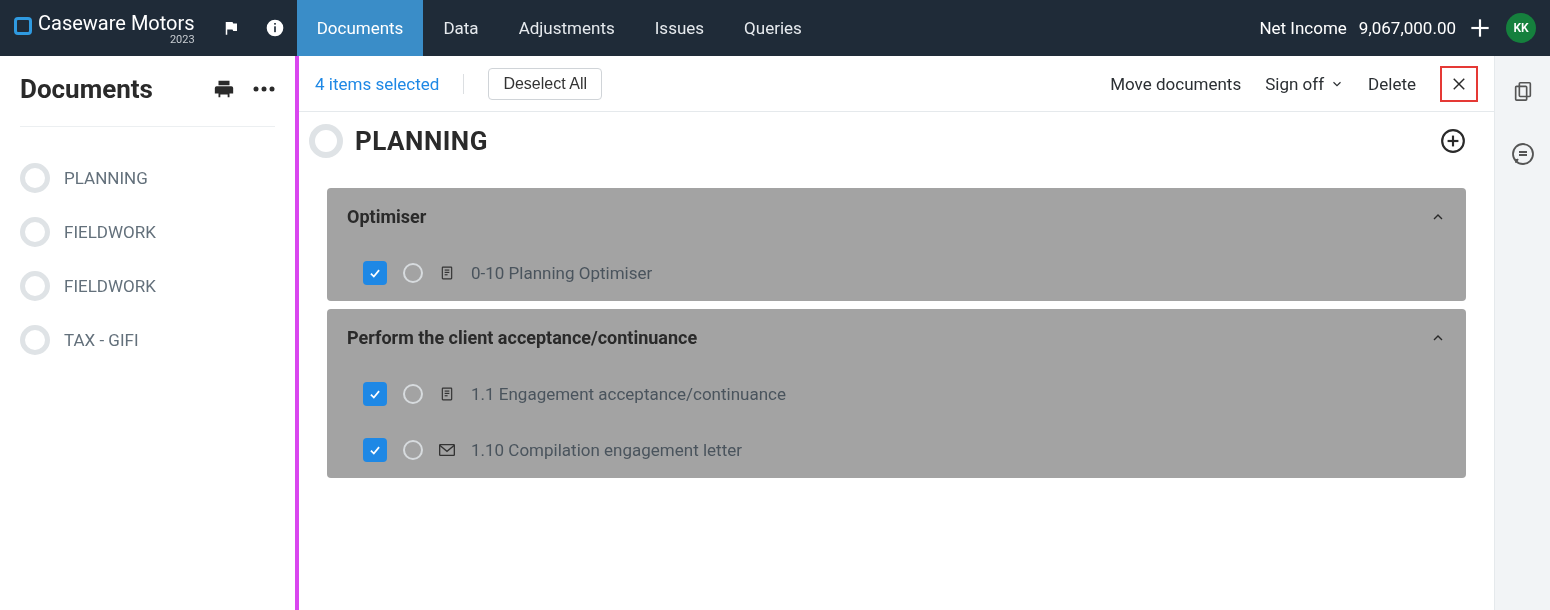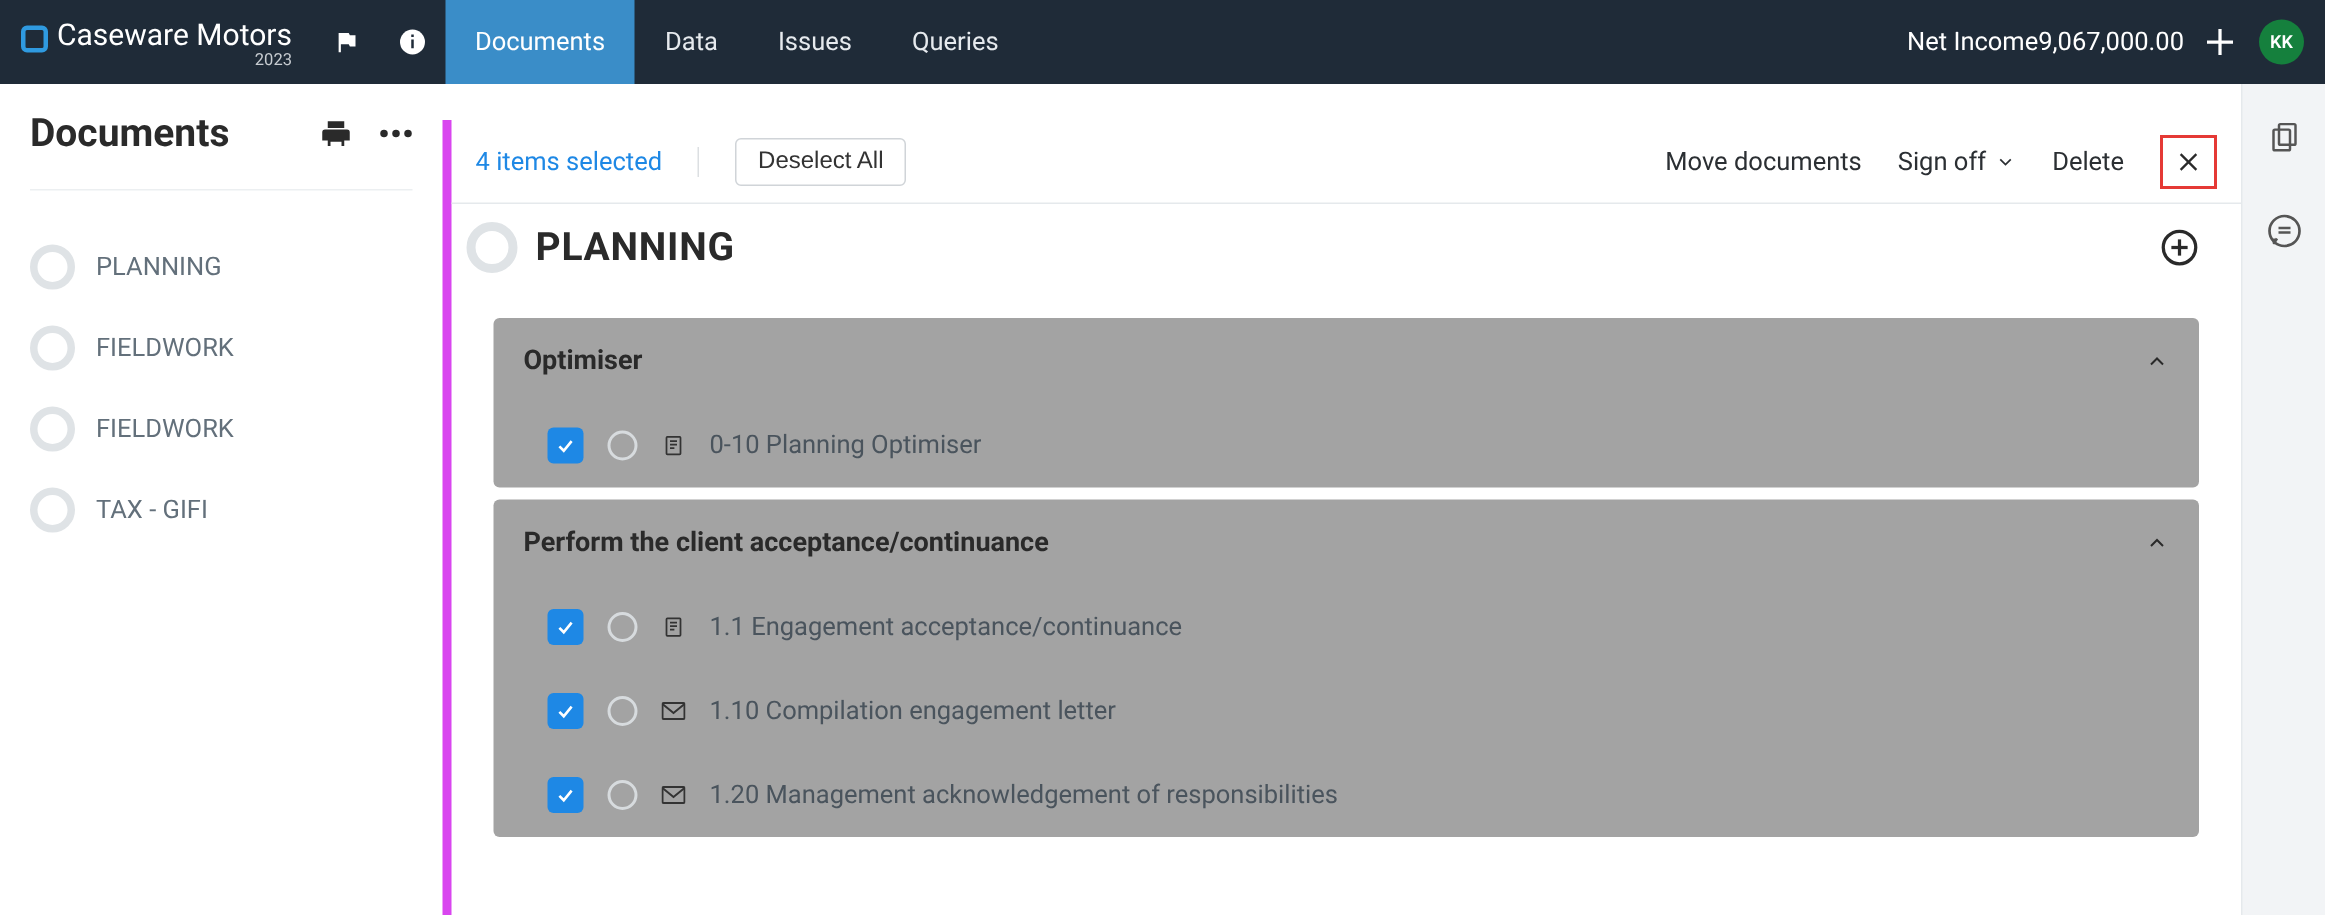--- a/index.html
+++ b/index.html
@@ -10,38 +10,38 @@
   .brand { display: flex; align-items: flex-start; padding: 0 14px; gap: 6px; }
   .brand-logo { width: 18px; height: 18px; border: 3px solid #2f9ae0; border-radius: 4px; margin-top: 6px; }
   .brand-text { display: flex; flex-direction: column; }
   .brand-name { font-size: 20px; font-weight: 400; }
   .brand-year { font-size: 11px; color: #c7ccd1; align-self: flex-end; margin-top: -2px; }
   .top-icon { width: 44px; height: 56px; display: flex; align-items: center; justify-content: center; cursor: pointer; }
   .nav-tabs { display: flex; height: 56px; }
   .nav-tab { padding: 0 20px; display: flex; align-items: center; font-size: 17px; color: #e6eaee; cursor: pointer; }
   .nav-tab.active { background: #3a8dc8; color: #fff; }
   .top-spacer { flex: 1; }
-  .net-income { display: flex; align-items: center; gap: 0; font-size: 17px; padding-right: 6px; }
+  .net-income { display: flex; align-items: center; gap: 12px; font-size: 17px; padding-right: 6px; }
   .plus-btn { width: 36px; height: 36px; display: flex; align-items: center; justify-content: center; cursor: pointer; }
   .avatar { width: 30px; height: 30px; border-radius: 50%; background: #15803d; color: #fff; display: flex; align-items: center; justify-content: center; font-size: 12px; font-weight: 600; margin: 0 14px 0 8px; cursor: pointer; }
 
   
   .body-row { display: flex; height: calc(610px - 56px); }
 
   
   .sidebar { width: 295px; padding: 18px 20px; border-right: 0; }
   .sidebar-head { display: flex; align-items: center; justify-content: space-between; margin-bottom: 24px; padding-bottom: 22px; border-bottom: 1px solid #eceff1; }
   .sidebar-title { font-size: 26px; font-weight: 700; color: #2a2a2a; }
   .sidebar-head-icons { display: flex; gap: 18px; align-items: center; }
   .sidebar-item { display: flex; align-items: center; gap: 14px; padding: 12px 0; cursor: pointer; }
   .ring-icon { width: 30px; height: 30px; border: 5px solid #dfe3e6; border-radius: 50%; flex-shrink: 0; }
   .sidebar-label { font-size: 17px; color: #63707b; }
 
   
-  .main { flex: 1; display: flex; flex-direction: column; border-left: 6px solid #d946ef; margin-top: 24px; }
+  .main { flex: 1; display: flex; flex-direction: column; border-left: 4px solid #d946ef; }
 
   
   .action-bar { height: 56px; display: flex; align-items: center; padding: 0 16px; gap: 24px; border-bottom: 1px solid #e5e9ec; }
   .selected-count { color: #1e88e5; font-size: 17px; border-right: 1px solid #dcdfe2; padding-right: 24px; }
   .chip-btn { height: 32px; padding: 0 14px; border: 1px solid #d0d4d8; border-radius: 4px; background: #fff; font-size: 16px; color: #333; cursor: pointer; }
   .action-spacer { flex: 1; }
   .action-link { font-size: 17px; color: #2b2f33; cursor: pointer; display: flex; align-items: center; gap: 6px; }
   .close-box { width: 38px; height: 36px; border: 2px solid #e53935; display: flex; align-items: center; justify-content: center; cursor: pointer; }
 
   
@@ -88,20 +88,21 @@
   <div class="top-icon">
     <svg width="20" height="20" viewBox="0 0 24 24" fill="#fff">
         <circle cx="12" cy="12" r="10"></circle>
         <rect x="11" y="10" width="2" height="7" fill="#1f2b38"></rect>
         <rect x="11" y="6" width="2" height="2" fill="#1f2b38"></rect>
       </svg>
   </div>
   <div class="nav-tabs" id="nav-tabs">
       <div class="nav-tab active">Documents</div>
       <div class="nav-tab">Data</div>
+      <div class="nav-tab">Adjustments</div>
       <div class="nav-tab">Issues</div>
       <div class="nav-tab">Queries</div>
     </div>
   <div class="top-spacer"></div>
   <div class="net-income">
     <span>Net Income</span>
     <span>9,067,000.00</span>
   </div>
   <div class="plus-btn">
     <svg width="26" height="26" viewBox="0 0 24 24" stroke="#fff" stroke-width="2">
@@ -251,35 +252,20 @@
             </span>
             <span class="ring-sm"></span>
             <span class="doc-icon">
               <svg width="16" height="12" viewBox="0 0 24 18" fill="none" stroke="#333" stroke-width="2">
                 <rect x="1" y="1" width="22" height="16" rx="1"></rect>
                 <polyline points="1,2 12,11 23,2"></polyline>
               </svg>
             </span>
             <span class="doc-name">1.10 Compilation engagement letter</span>
           </div>
-          <div class="doc-row">
-            <span class="check">
-              <svg width="14" height="14" viewBox="0 0 24 24" fill="none" stroke="#fff" stroke-width="3">
-                <polyline points="5 13 10 18 19 7"></polyline>
-              </svg>
-            </span>
-            <span class="ring-sm"></span>
-            <span class="doc-icon">
-              <svg width="16" height="12" viewBox="0 0 24 18" fill="none" stroke="#333" stroke-width="2">
-                <rect x="1" y="1" width="22" height="16" rx="1"></rect>
-                <polyline points="1,2 12,11 23,2"></polyline>
-              </svg>
-            </span>
-            <span class="doc-name">1.20 Management acknowledgement of responsibilities</span>
-          </div>
         </div>
       </div>
   </div>
 
   <div class="right-rail">
     <span class="rail-icon">
       <svg width="22" height="22" viewBox="0 0 24 24" fill="none" stroke="#555" stroke-width="1.8">
           <rect x="8" y="3" width="12" height="15" rx="1"></rect>
           <rect x="4" y="7" width="12" height="15" rx="1"></rect>
         </svg>

